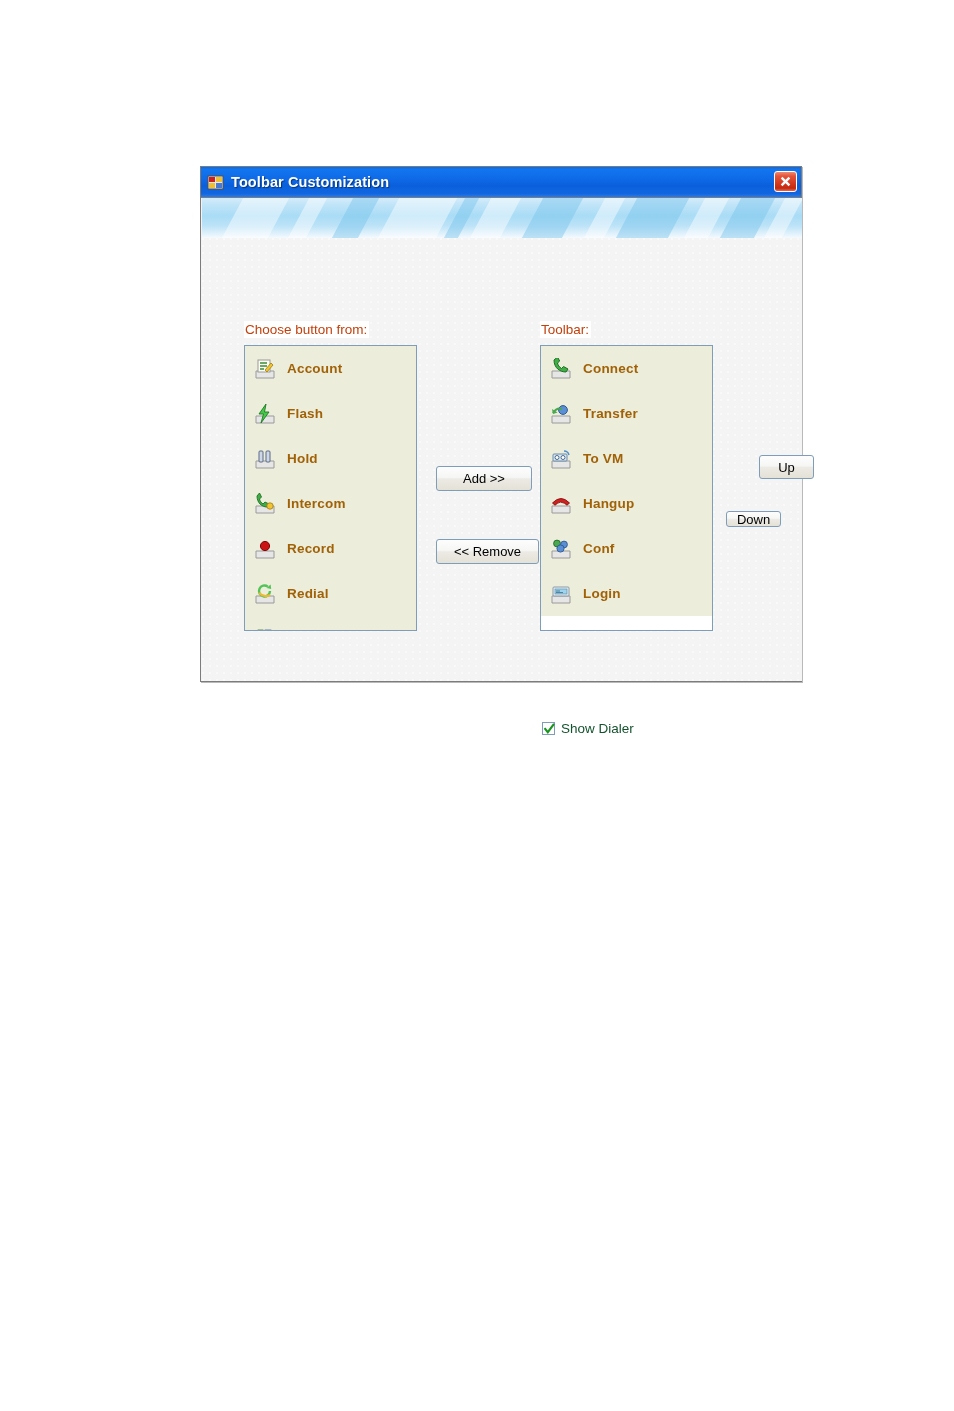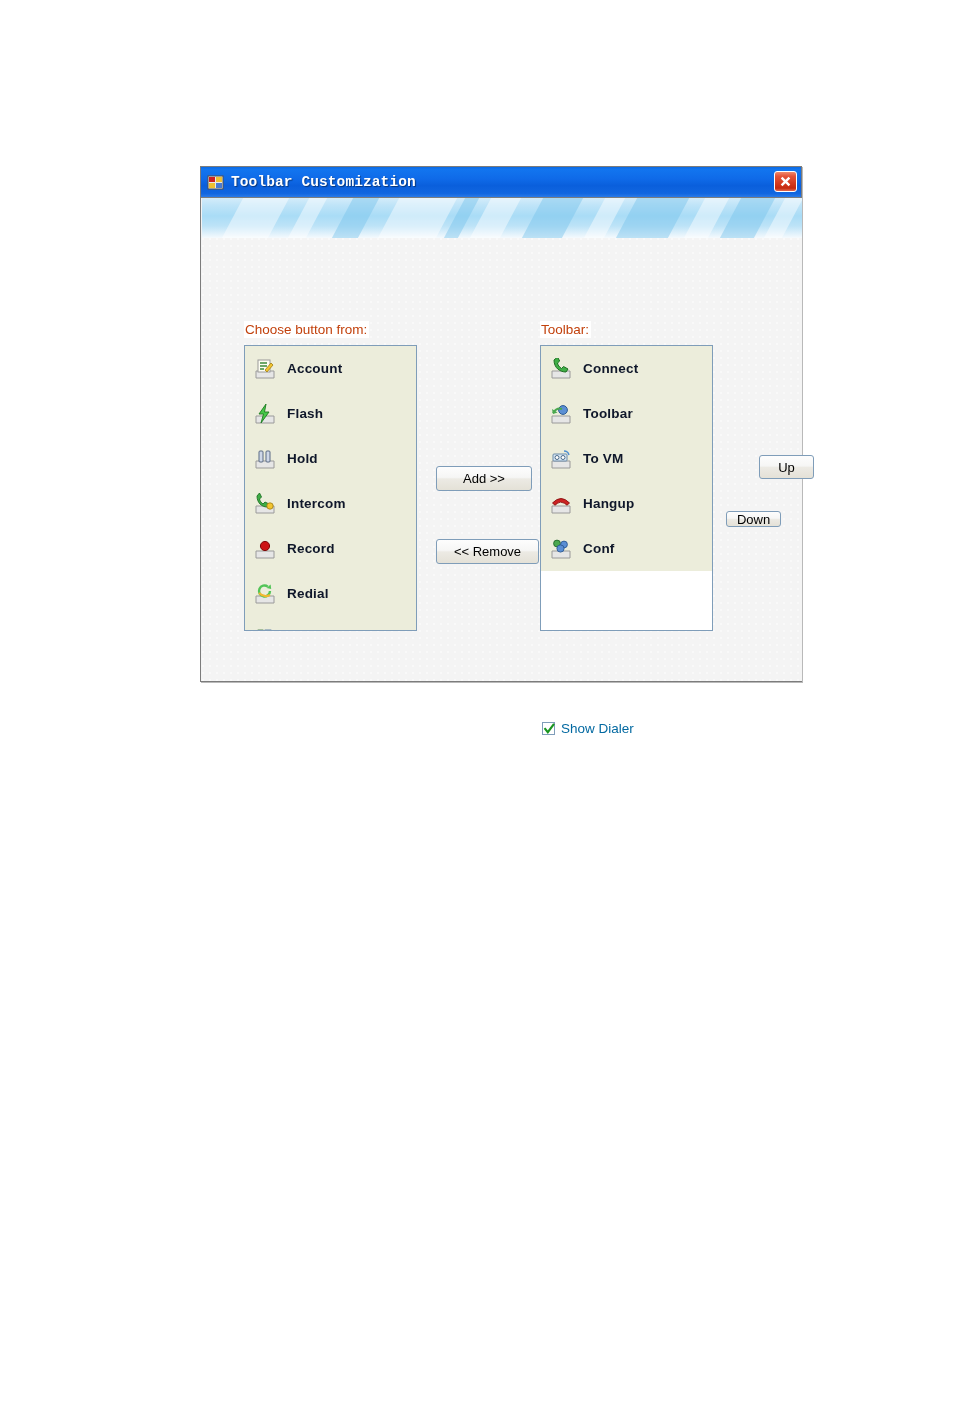--- a/index.html
+++ b/index.html
@@ -35,21 +35,20 @@
     left: 0; top: 0;
     width: 100%;
     height: 31px;
     background: linear-gradient(to bottom,
         #0b6ae4 0%, #1275ef 8%, #0f6ae8 40%, #0a5fdc 62%, #1166e0 88%, #2a7ae8 100%);
     border-bottom: 1px solid #7d7d7d;
     box-sizing: border-box;
     display: flex;
     align-items: center;
     padding-left: 6px;
-    font-family: Liberation Mono, monospace;
   }
   .title-icon {
     width: 17px;
     height: 17px;
     position: relative;
     flex: 0 0 auto;
     margin-right: 7px;
   }
   .title-text {
     color: #ffffff;
@@ -147,21 +146,21 @@
   .item-icon {
     width: 22px;
     height: 22px;
     flex: 0 0 auto;
     margin-right: 11px;
     position: relative;
   }
   .item-label {
     font-size: 13.5px;
     font-weight: bold;
-    color: #0f172a;
+    color: #a16207;
     white-space: nowrap;
     letter-spacing: 0.2px;
   }
 
   
   .btn {
     position: absolute;
     background: linear-gradient(to bottom, #fdfdfd 0%, #f6f6f5 45%, #eceae4 52%, #e4e1d7 100%);
     border: 1px solid #7f9db9;
     border-radius: 3px;
@@ -196,21 +195,21 @@
     border: 1px solid #7f9db9;
     background: #ffffff;
     box-sizing: border-box;
     flex: 0 0 auto;
     margin-right: 6px;
     position: relative;
   }
   .checkbox svg { position:absolute; left:0; top:-1px; }
   .check-label {
     font-size: 13.5px;
-    color: #0369a1;
+    color: #14532d;
     white-space: nowrap;
   }
 </style>
 </head>
 <body>
 
 <div id="dialog">
 
   <div class="titlebar">
     <span class="title-icon">
@@ -351,21 +350,21 @@
 
       <div class="list-item">
         <span class="item-icon">
           <svg width="22" height="22" viewBox="0 0 22 22">
             <path d="M2 13 L20 13 L20 20 L2 20 Z" fill="#e6e6e6" stroke="#9a9a9a" stroke-width="1"></path>
             <circle cx="13" cy="7" r="4.4" fill="#5b8fd4" stroke="#2c5a94" stroke-width="1"></circle>
             <path d="M3 10 q4 -6 9 -4" fill="none" stroke="#4aa84f" stroke-width="2.2"></path>
             <path d="M2 6 L3 11 L7.5 9.5 Z" fill="#4aa84f"></path>
           </svg>
         </span>
-        <span class="item-label">Toolbar</span>
+        <span class="item-label">Transfer</span>
       </div>
 
       <div class="list-item">
         <span class="item-icon">
           <svg width="22" height="22" viewBox="0 0 22 22">
             <path d="M2 13 L20 13 L20 20 L2 20 Z" fill="#e6e6e6" stroke="#9a9a9a" stroke-width="1"></path>
             <rect x="3" y="6" width="14" height="7" rx="1" fill="#d9e8f4" stroke="#6a8aa8" stroke-width="1"></rect>
             <circle cx="7" cy="9.5" r="2" fill="#ffffff" stroke="#4a6a88" stroke-width="1"></circle>
             <circle cx="13" cy="9.5" r="2" fill="#ffffff" stroke="#4a6a88" stroke-width="1"></circle>
             <path d="M14 3 q4 0 5 4" fill="none" stroke="#4f8fd0" stroke-width="1.4"></path>
@@ -389,20 +388,31 @@
           <svg width="22" height="22" viewBox="0 0 22 22">
             <path d="M2 13 L20 13 L20 20 L2 20 Z" fill="#e6e6e6" stroke="#9a9a9a" stroke-width="1"></path>
             <circle cx="7" cy="5.5" r="3.4" fill="#4aa84f" stroke="#24682a" stroke-width="0.9"></circle>
             <circle cx="14" cy="6.5" r="3.4" fill="#5b8fd4" stroke="#2c5a94" stroke-width="0.9"></circle>
             <circle cx="10.5" cy="10.5" r="3.6" fill="#5b8fd4" stroke="#2c5a94" stroke-width="0.9"></circle>
           </svg>
         </span>
         <span class="item-label">Conf</span>
       </div>
 
+      <div class="list-item">
+        <span class="item-icon">
+          <svg width="22" height="22" viewBox="0 0 22 22">
+            <path d="M2 13 L20 13 L20 20 L2 20 Z" fill="#e6e6e6" stroke="#9a9a9a" stroke-width="1"></path>
+            <rect x="3" y="4" width="16" height="9" rx="1" fill="#e8eef3" stroke="#8a9aa8" stroke-width="1"></rect>
+            <rect x="5" y="6" width="12" height="5" fill="#9fd4ee" stroke="#5f92b0" stroke-width="0.7"></rect>
+            <path d="M6 8 h4 M6 9.6 h7" stroke="#34627e" stroke-width="0.8"></path>
+          </svg>
+        </span>
+        <span class="item-label">Login</span>
+      </div>
 
     </div>
 
     <div class="btn" id="btn-add">Add &gt;&gt;</div>
     <div class="btn" id="btn-remove">&lt;&lt; Remove</div>
 
     <div class="btn" id="btn-up">Up</div>
     <div class="btn" id="btn-down">Down</div>
 
     <div class="checkrow">

